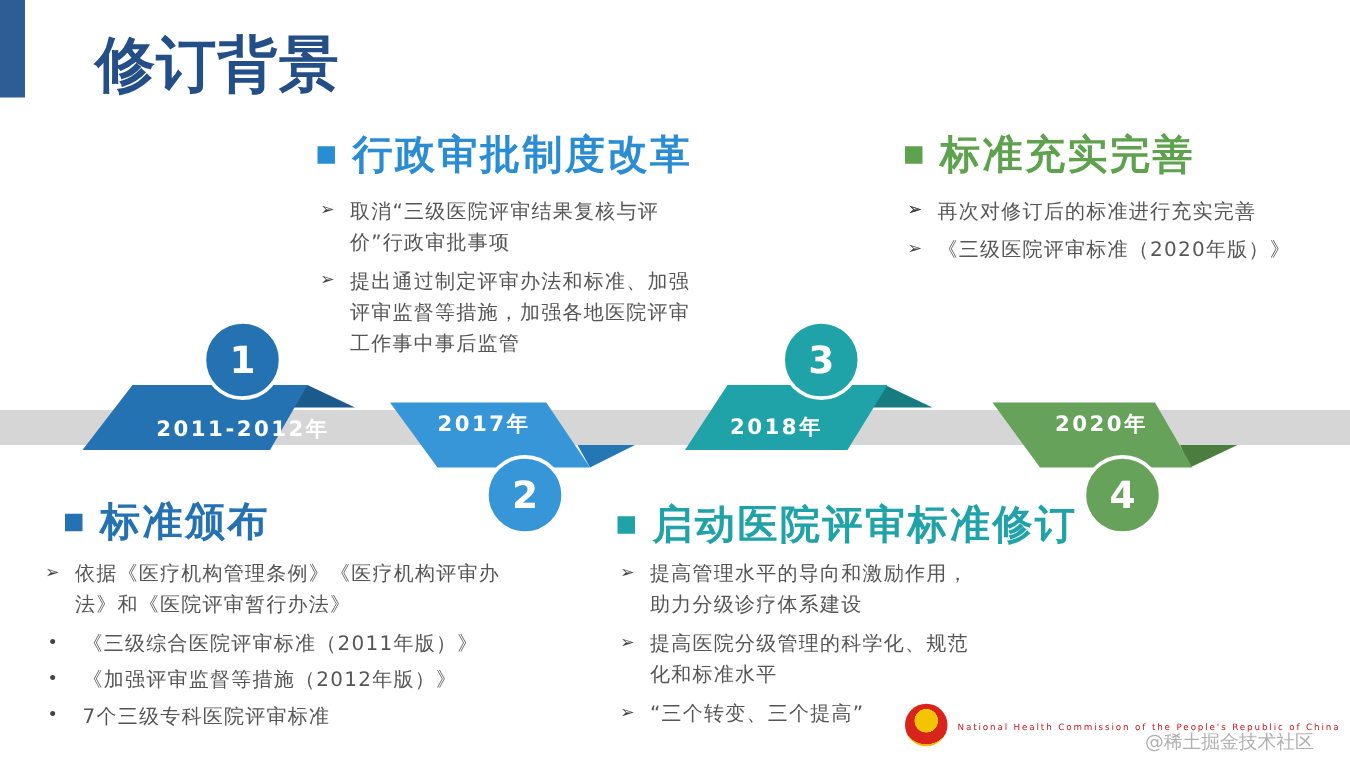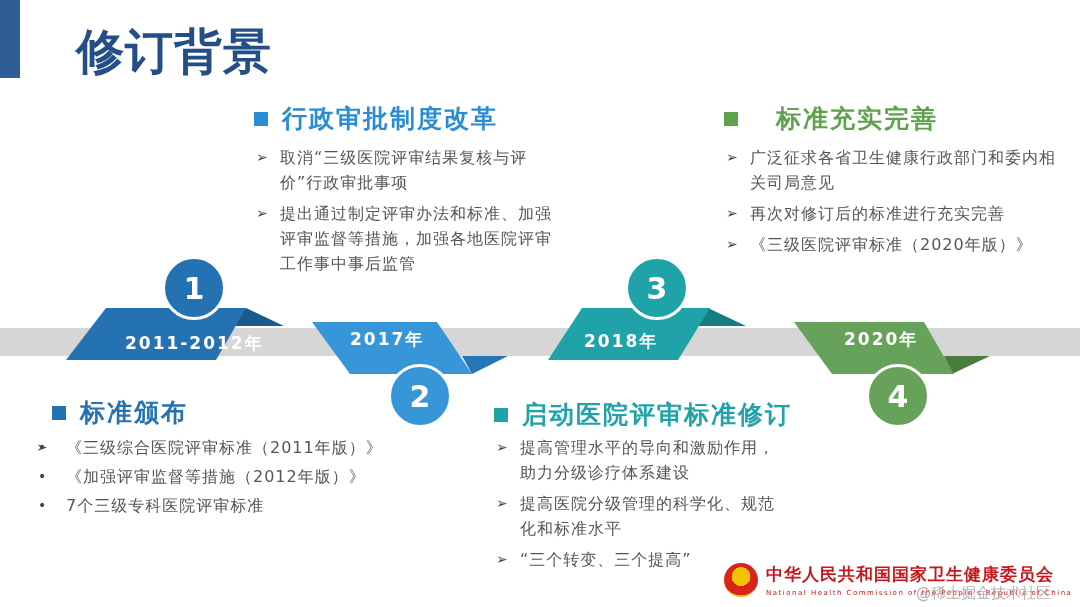--- a/index.html
+++ b/index.html
@@ -12,21 +12,21 @@
   .band { position: absolute; left: 0; top: 328px; width: 1080px; height: 28px; background: #d6d6d6; }
 
   .ribbon { position: absolute; }
   .ribbon svg { position: absolute; left: 0; top: 0; overflow: visible; }
   .ribbon .year { position: absolute; color: #ffffff; font-weight: bold; font-size: 17px; letter-spacing: 2px; white-space: nowrap; }
 
   .circle { position: absolute; width: 64px; height: 64px; border-radius: 50%; border: 3px solid #ffffff;
             color: #fff; font-weight: bold; font-size: 30px; display: flex; align-items: center; justify-content: center; }
 
   .section { position: absolute; }
-  .section .heading { display: flex; align-items: center; font-size: 25px; font-weight: bold; letter-spacing: 2px; white-space: nowrap; }
+  .section .heading { display: flex; align-items: center; font-size: 32px; font-weight: bold; letter-spacing: 2px; white-space: nowrap; }
   .section .heading .sq { width: 14px; height: 14px; margin-right: 14px; flex: none; }
   .section ul { list-style: none; margin-top: 8px; }
   .section li { position: relative; padding-left: 26px; font-size: 16px; line-height: 25px; color: #555; margin-bottom: 6px; letter-spacing: 1px; }
   .section li .mark { position: absolute; left: 2px; top: 0; font-size: 14px; color: #444; }
   .section li.dot .mark { font-size: 14px; left: 4px; }
   .section li.dot { padding-left: 32px; margin-bottom: 4px; }
 
   .footer-logo { position: absolute; left: 724px; top: 563px; display: flex; align-items: center; }
   .emblem { width: 34px; height: 34px; border-radius: 50%; background: radial-gradient(circle at 50% 40%, #f5c400 0 35%, #d9241c 36% 70%, #f0b800 71%); margin-right: 8px; }
   .footer-text .cn { font-size: 17px; font-weight: bold; color: #c8161d; letter-spacing: 1px; white-space: nowrap; }
@@ -82,38 +82,38 @@
     <span class="sq" style="background:#2a8dd4;"></span>
     <span>行政审批制度改革</span>
   </div>
   <ul style="margin-top:10px;">
     <li><span class="mark">➢</span><span>取消“三级医院评审结果复核与评价”行政审批事项</span></li>
     <li><span class="mark">➢</span><span>提出通过制定评审办法和标准、加强评审监督等措施，加强各地医院评审工作事中事后监管</span></li>
   </ul>
 </div>
 
 <div class="section" style="left:724px; top:102px; width:346px;">
-  <div class="heading" style="color:#5ea24e;gap:24px;">
+  <div class="heading" style="color:#5ea24e;">
     <span class="sq" style="background:#5ea24e;"></span>
     <span>标准充实完善</span>
   </div>
   <ul style="margin-top:10px;">
-    <li><span class="mark">➢</span><span>广泛征求各省卫生健康行政部门和委内相关司局意见</span></li>
+    <li><span class="mark">➢</span></li>
     <li><span class="mark">➢</span><span>再次对修订后的标准进行充实完善</span></li>
     <li><span class="mark">➢</span><span>《三级医院评审标准（2020年版）》</span></li>
   </ul>
 </div>
 
 <div class="section" style="left:52px; top:396px; width:370px;">
   <div class="heading" style="color:#2472b2;text-align:right;">
     <span class="sq" style="background:#2472b2;"></span>
     <span>标准颁布</span>
   </div>
   <ul style="margin-top:6px; margin-left:-18px;">
-    <li><span class="mark">➢</span></li>
+    <li><span class="mark">➢</span><span>依据《医疗机构管理条例》《医疗机构评审办法》和《医院评审暂行办法》</span></li>
     <li class="dot"><span class="mark">•</span><span>《三级综合医院评审标准（2011年版）》</span></li>
     <li class="dot"><span class="mark">•</span><span>《加强评审监督等措施（2012年版）》</span></li>
     <li class="dot"><span class="mark">•</span><span>7个三级专科医院评审标准</span></li>
   </ul>
 </div>
 
 <div class="section" style="left:494px; top:398px; width:290px;">
   <div class="heading" style="color:#1fa3a8;">
     <span class="sq" style="background:#1fa3a8;"></span>
     <span>启动医院评审标准修订</span>
@@ -121,17 +121,16 @@
   <ul style="margin-top:4px;">
     <li><span class="mark">➢</span><span>提高管理水平的导向和激励作用，助力分级诊疗体系建设</span></li>
     <li><span class="mark">➢</span><span>提高医院分级管理的科学化、规范化和标准水平</span></li>
     <li><span class="mark">➢</span><span>“三个转变、三个提高”</span></li>
   </ul>
 </div>
 
 <div class="footer-logo">
   <div class="emblem"></div>
   <div class="footer-text">
-    <div class="cn">中华人民共和国国家卫生健康委员会</div>
     <div class="en">National Health Commission of the People's Republic of China</div>
   </div>
 </div>
 <div class="watermark">@稀土掘金技术社区</div>
 
 </body></html>

